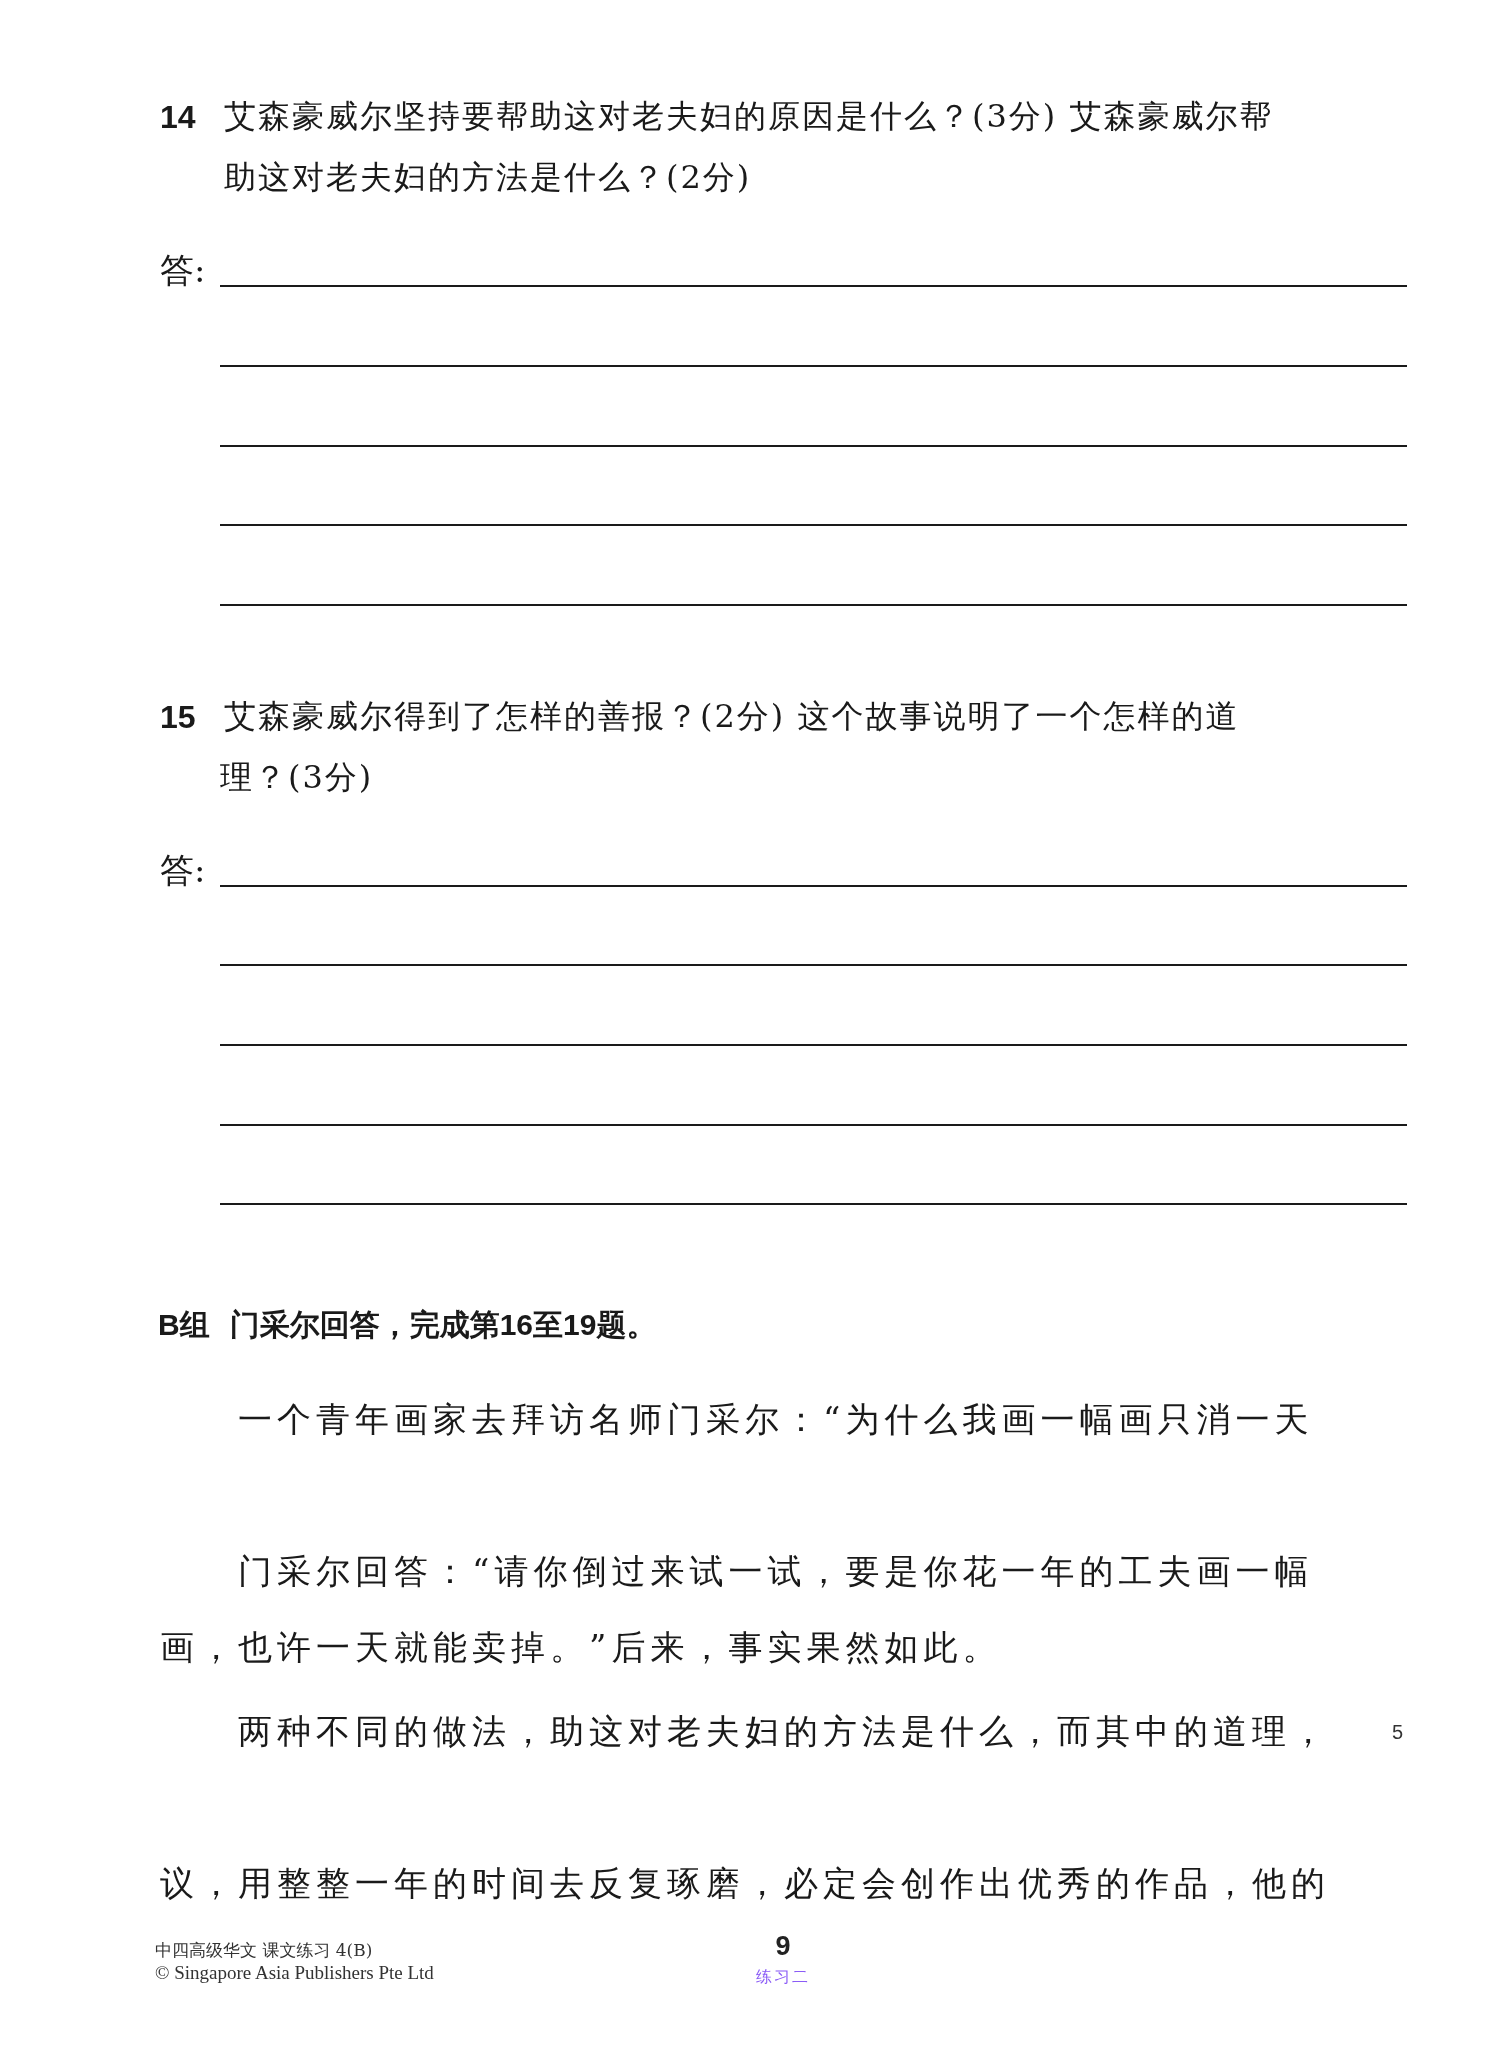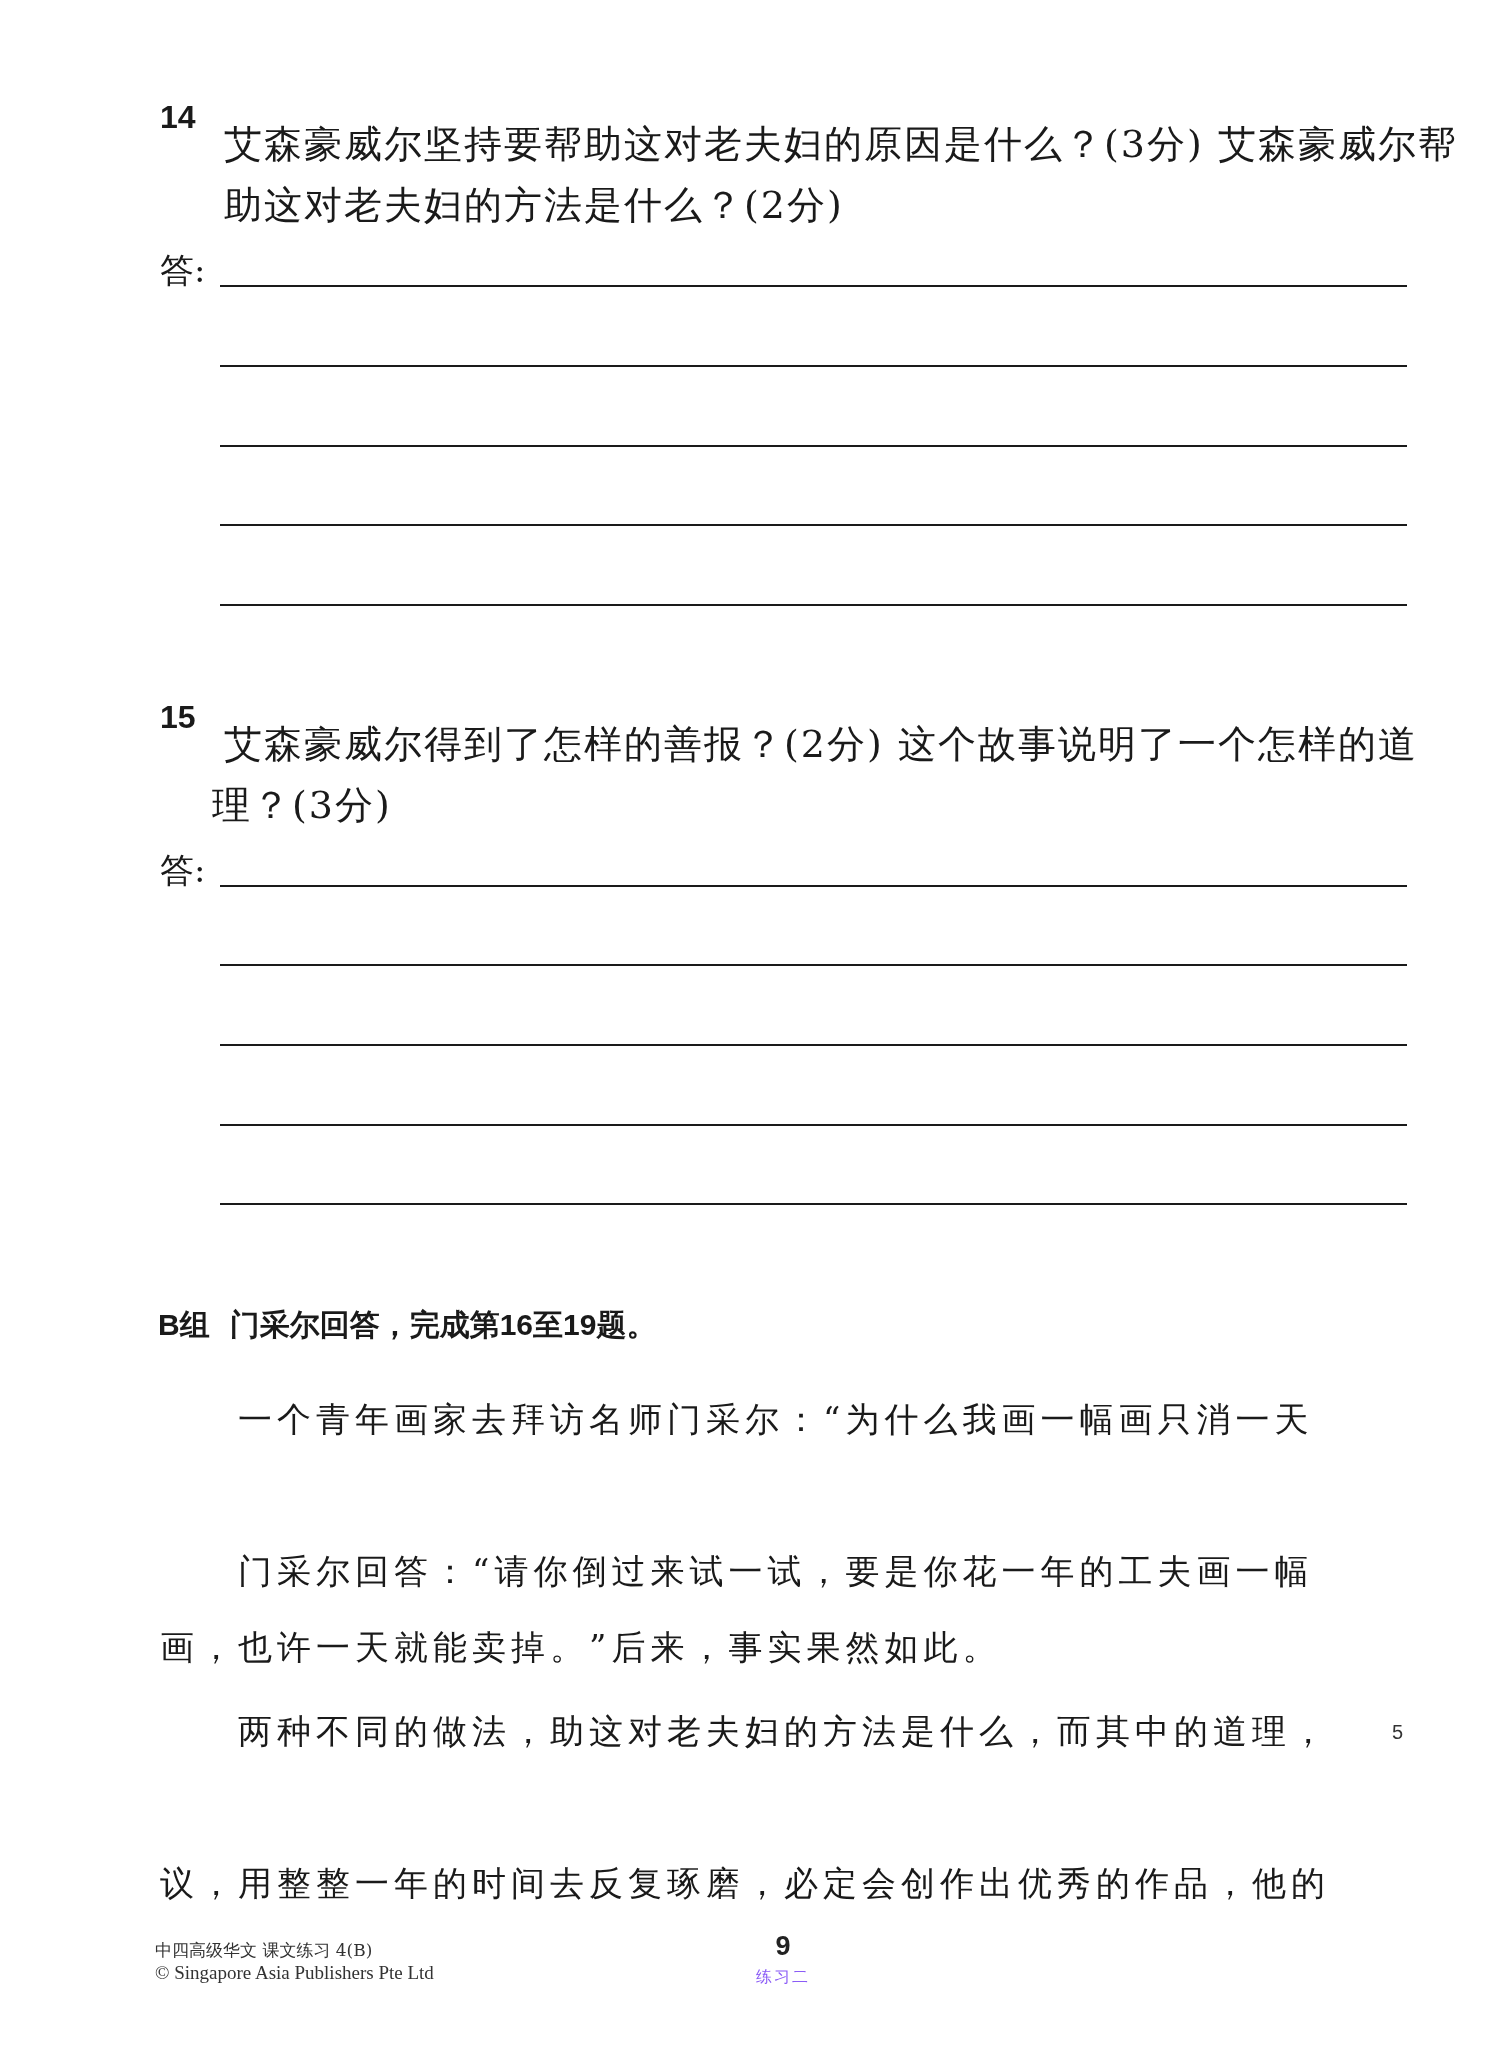--- a/index.html
+++ b/index.html
@@ -26,25 +26,24 @@
 
     
     .q-num {
       font-family: "Liberation Sans", "DejaVu Sans", sans-serif;
       font-weight: bold;
       font-size: 32px;
       line-height: 38px;
       color: #1a1a1a;
     }
     .q-text {
-      font-size: 38px;
+      font-size: 32px;
       line-height: 40px;
       letter-spacing: 2px;
       color: #1a1a1a;
-      margin-top: 28px;
     }
     .answer-label {
       font-size: 34px;
       line-height: 40px;
       color: #1a1a1a;
     }
     .answer-line {
       position: absolute;
       left: 220px;
       width: 1187px;
@@ -116,21 +115,21 @@
 
   <div class="abs answer-label" style="left:160px; top:250px;">答:</div>
   <div class="answer-line" style="top:285px;"></div>
   <div class="answer-line" style="top:365px;"></div>
   <div class="answer-line" style="top:445px;"></div>
   <div class="answer-line" style="top:524px;"></div>
   <div class="answer-line" style="top:604px;"></div>
 
   <div class="abs q-num" style="left:160px; top:698px;">15</div>
   <div class="abs q-text" style="left:224px; top:696px;">艾森豪威尔得到了怎样的善报？(2分) 这个故事说明了一个怎样的道</div>
-  <div class="abs q-text" style="left:212px; top:757px;text-align:right;">理？(3分)</div>
+  <div class="abs q-text" style="left:220px; top:757px;text-align:right;">理？(3分)</div>
 
   <div class="abs answer-label" style="left:160px; top:850px;">答:</div>
   <div class="answer-line" style="top:885px;"></div>
   <div class="answer-line" style="top:964px;"></div>
   <div class="answer-line" style="top:1044px;"></div>
   <div class="answer-line" style="top:1124px;"></div>
   <div class="answer-line" style="top:1203px;"></div>
 
   <div class="abs section-header" style="left:158px; top:1307px;">
     <span>B组</span><span class="sep"></span><span>门采尔回答，完成第16至19题。</span>

